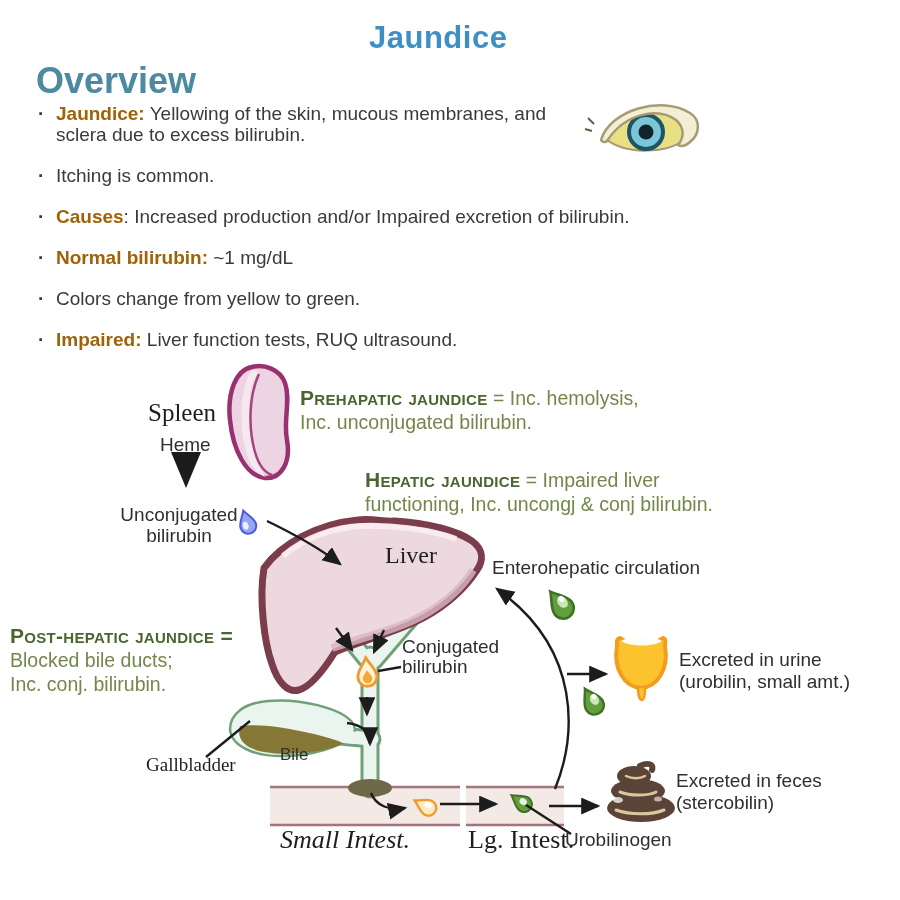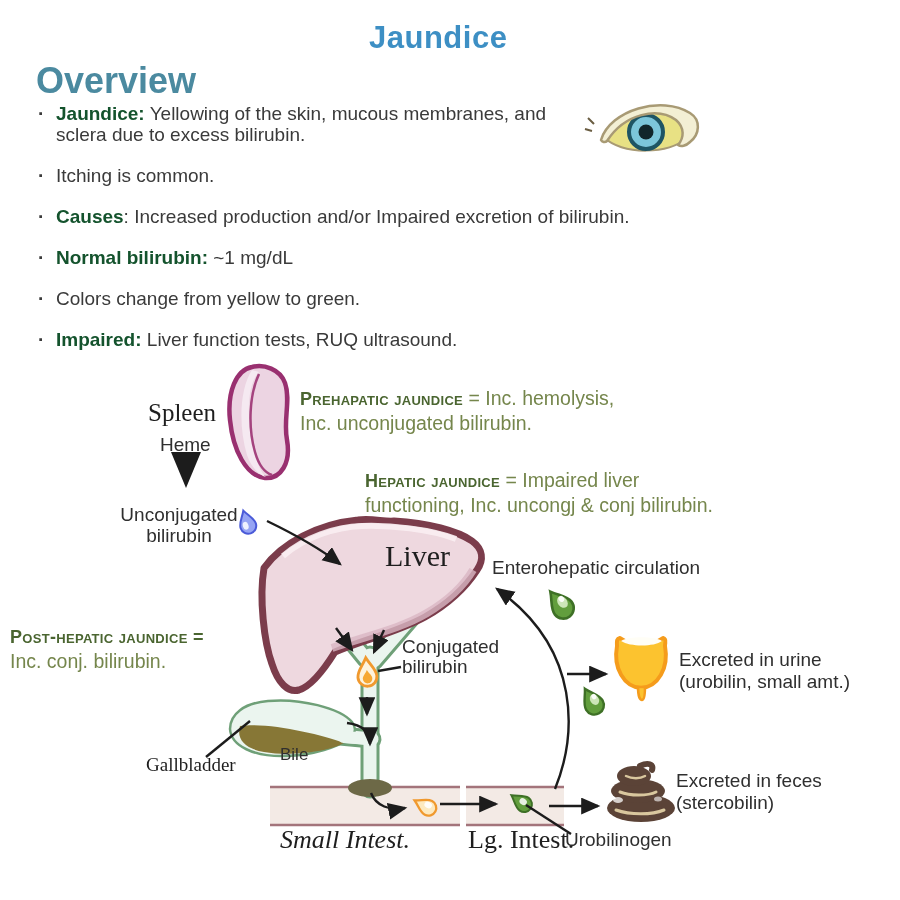--- a/index.html
+++ b/index.html
@@ -6,28 +6,28 @@
   .page{position:relative;width:900px;height:900px;background:#fff;overflow:hidden;
         font-family:"Liberation Sans",sans-serif;}
   .title{position:absolute;left:369px;top:20px;margin:0;font-size:31px;font-weight:800;
          letter-spacing:.5px;color:var(--c-title,#3d8fc4);white-space:nowrap;}
   .overview{position:absolute;left:36px;top:60px;margin:0;font-size:36px;font-weight:700;
             color:var(--c-overview,#4b8aa0);}
   .bullets{position:absolute;left:38px;top:103px;width:700px;}
   .bullet{display:flex;margin-bottom:20px;font-size:19px;line-height:21px;color:#3a3a3a;}
   .bullet .dot{width:18px;flex:0 0 18px;font-weight:700;font-size:19px;color:#3a3a3a;}
   .bullet p{margin:0;}
-  .bullet b{font-weight:700;color:#14532d;}
+  .bullet b{font-weight:700;color:#a16207;}
   .narrow{max-width:520px;}
   .lbl{position:absolute;color:#2f2f2f;font-size:19px;line-height:21px;white-space:nowrap;}
   .serif{font-family:"Liberation Serif","DejaVu Serif",serif;color:#1e1e1e;}
   .center{text-align:center;}
   .green-block{position:absolute;color:var(--c-body-olive,#75864c);font-size:19.5px;
                line-height:24px;white-space:nowrap;}
-  .green-head{font-variant:small-caps;font-weight:700;font-size:18px;letter-spacing:.3px;
+  .green-head{font-variant:small-caps;font-weight:700;font-size:21px;letter-spacing:.3px;
               color:var(--c-heading-green,#4a6530);}
   svg{position:absolute;left:0;top:0;}
 </style>
 </head>
 <body>
 
 <div class="page">
 
   <svg width="900" height="900" viewBox="0 0 900 900">
     <defs>
@@ -181,21 +181,21 @@
       <p><b></b><span>Colors change from yellow to green.</span></p>
     </div>
     <div class="bullet">
       <span class="dot">·</span>
       <p><b>Impaired:</b><span> Liver function tests, RUQ ultrasound.</span></p>
     </div>
   </div>
 
   <div class="lbl serif" style="left:148px;top:402px;font-size:25px;">Spleen</div>
   <div class="lbl" style="left:160px;top:434px;">Heme</div>
-  <div class="lbl serif" style="left:385px;top:545px;font-size:30px;text-align:center;">Liver</div>
+  <div class="lbl serif" style="left:385px;top:545px;font-size:24px;text-align:center;">Liver</div>
   <div class="lbl" style="left:280px;top:744px;font-size:17px;">Bile</div>
   <div class="lbl serif" style="left:146px;top:754px;font-size:19px;">Gallbladder</div>
   <div class="lbl serif" style="left:280px;top:829px;font-size:26px;font-style:italic;">Small Intest.</div>
   <div class="lbl serif" style="left:468px;top:829px;font-size:26px;">Lg. Intest.</div>
 
   <div class="lbl center" style="left:98px;top:468px;width:162px;margin-top:36px;">
     <div>Unconjugated</div>
     <div>bilirubin</div>
   </div>
   <div class="lbl" style="left:402px;top:637px;line-height:20px;">
@@ -207,20 +207,21 @@
   <div class="green-block" style="left:300px;top:386px;">
     <div><span class="green-head">Prehapatic jaundice</span><span> = Inc. hemolysis,</span></div>
     <div>Inc. unconjugated bilirubin.</div>
   </div>
   <div class="green-block" style="left:365px;top:468px;">
     <div><span class="green-head">Hepatic jaundice</span><span> = Impaired liver</span></div>
     <div>functioning, Inc. uncongj &amp; conj bilirubin.</div>
   </div>
   <div class="green-block" style="left:10px;top:624px;">
     <div><span class="green-head">Post-hepatic jaundice =</span></div>
+    <div>Blocked bile ducts;</div>
     <div>Inc. conj. bilirubin.</div>
   </div>
 
   <div class="lbl" style="left:492px;top:557px;">Enterohepatic circulation</div>
   <div class="lbl" style="left:679px;top:649px;line-height:22px;">
     <div>Excreted in urine</div>
     <div>(urobilin, small amt.)</div>
   </div>
   <div class="lbl" style="left:676px;top:770px;line-height:22px;">
     <div>Excreted in feces</div>

